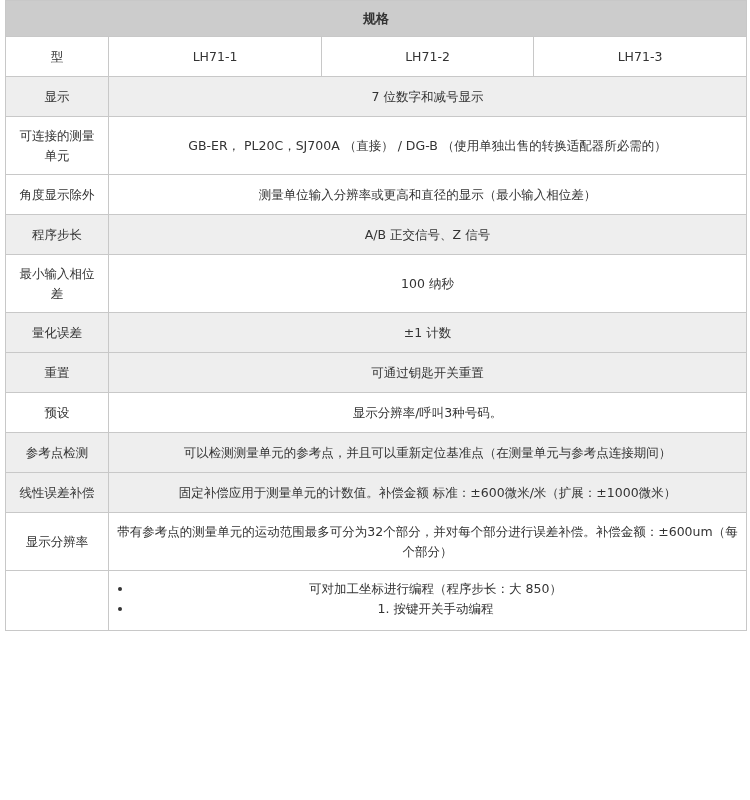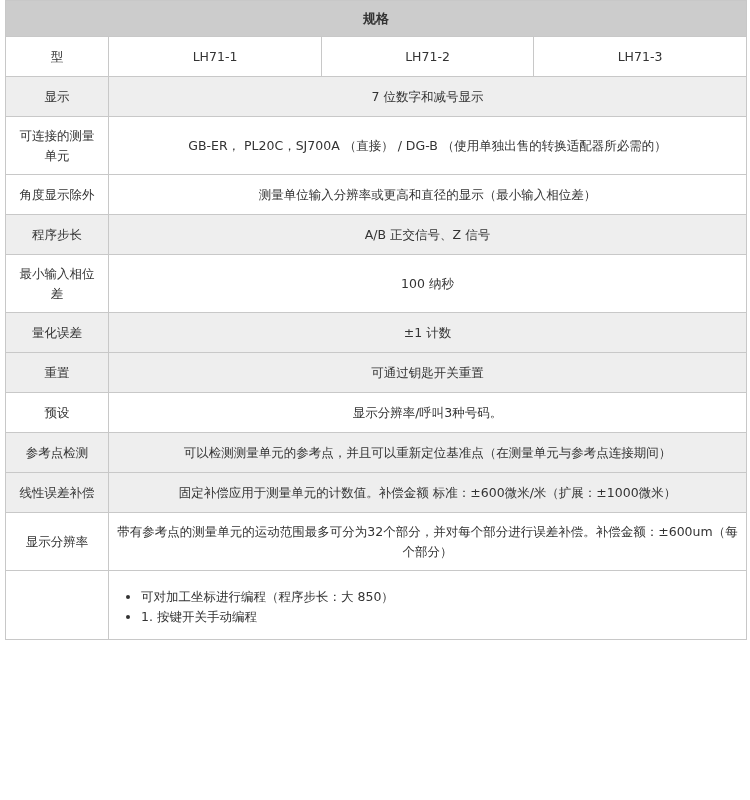--- a/index.html
+++ b/index.html
@@ -8,21 +8,21 @@
   .spec-table { position: absolute; left: 5px; top: 0; width: 741px; border-collapse: collapse;
                 table-layout: fixed; font-size: 12.5px; }
   .spec-table td, .spec-table th { border: 1px solid #c8c8c8; text-align: center; vertical-align: middle;
                  padding: 4px 8px; line-height: 20px; box-sizing: border-box; }
   .spec-table th { background: #cccccc; font-weight: bold; height: 36px; font-size: 13px; color: #333; }
   .row-odd td { background: #ffffff; }
   .row-even td { background: #eeeeee; }
   .h40 td { height: 40px; }
   .h58 td { height: 58px; }
   .last-row td { height: 60px; vertical-align: top; padding-top: 8px; }
-  .bullet-list { margin: 8px; padding: 0 0 0 16px; list-style: disc; text-align: left; }
+  .bullet-list { margin: 0; padding: 0 0 0 16px; list-style: disc; text-align: center; }
   .bullet-list li { line-height: 20px; }
 </style>
 </head>
 <body>
 
 <table class="spec-table">
   <colgroup>
     <col style="width:103px">
     <col style="width:213px">
     <col style="width:212px">

